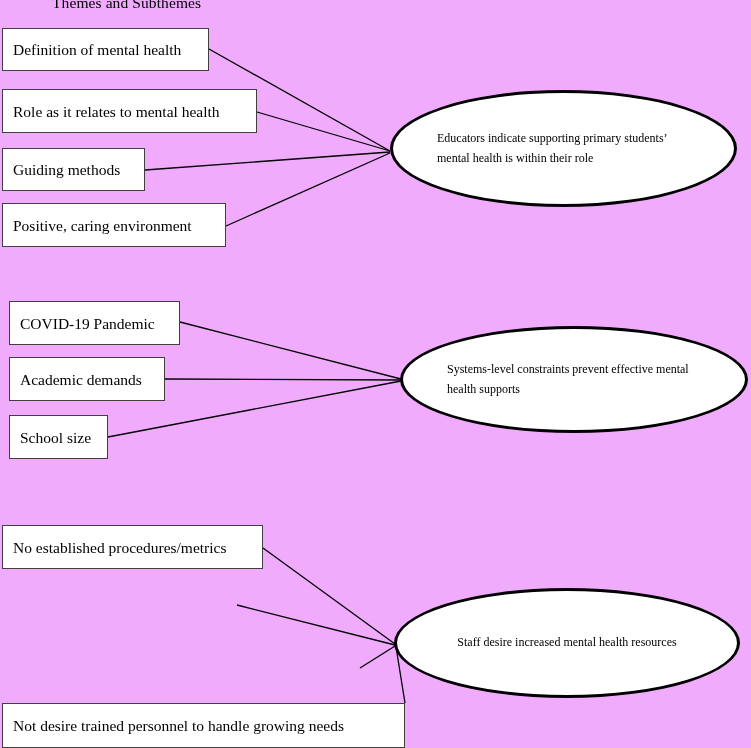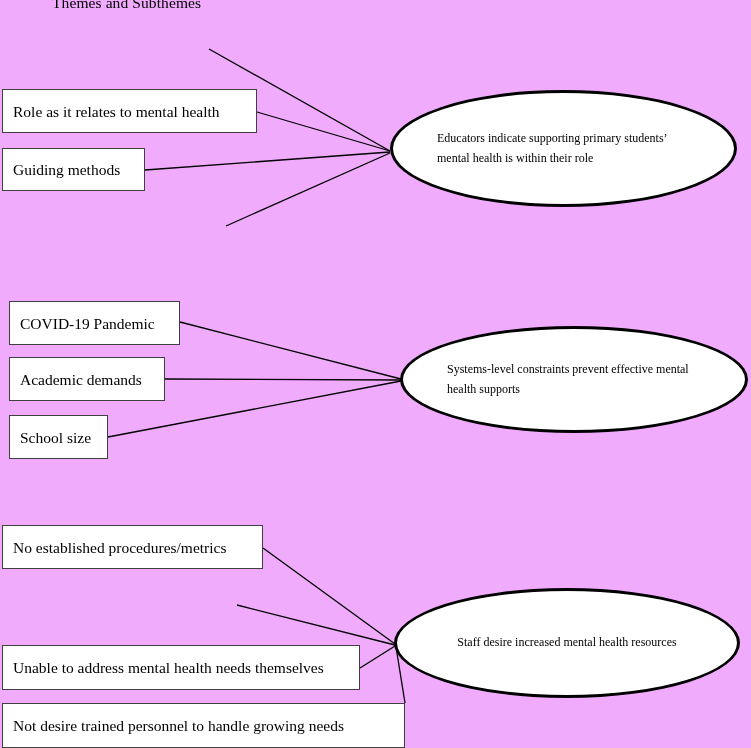--- a/index.html
+++ b/index.html
@@ -89,44 +89,45 @@
 
       <line x1="263" y1="548" x2="395" y2="644"></line>
       <line x1="237" y1="605" x2="395" y2="645"></line>
       <line x1="360" y1="668" x2="395" y2="646"></line>
       <line x1="405" y1="703" x2="396" y2="647"></line>
     </g>
   </svg>
 
   <div class="diagram-title">Themes and Subthemes</div>
 
+  <div class="node-box" style="left:2px; top:28px; width:207px; height:43px;">Definition of mental health</div>
 
   <div class="node-box" style="left:2px; top:89px; width:255px; height:44px;">Role as it relates to mental health</div>
 
   <div class="node-box" style="left:2px; top:148px; width:143px; height:43px;">Guiding methods</div>
 
+  <div class="node-box" style="left:2px; top:203px; width:224px; height:44px;">Positive, caring environment</div>
 
   <div class="node-ellipse" style="left:390px; top:90px; width:347px; height:117px;">
     <span class="ellipse-label">Educators indicate supporting primary students’ mental health is within their role</span>
   </div>
 
   <div class="node-box" style="left:9px; top:301px; width:171px; height:44px;">COVID-19 Pandemic</div>
 
   <div class="node-box" style="left:9px; top:357px; width:156px; height:44px;">Academic demands</div>
 
   <div class="node-box" style="left:9px; top:415px; width:99px; height:44px;">School size</div>
 
   <div class="node-ellipse" style="left:400px; top:326px; width:348px; height:107px;">
     <span class="ellipse-label">Systems-level constraints prevent effective mental health supports</span>
   </div>
 
   <div class="node-box" style="left:2px; top:525px; width:261px; height:44px;">No established procedures/metrics</div>
 
 
-  <div class="node-box" style="left:2px; top:645px; width:358px; height:45px;">Unable to address mental health needs themselves</div>
 
   <div class="node-box" style="left:2px; top:703px; width:403px; height:45px;">Not desire trained personnel to handle growing needs</div>
 
   <div class="node-ellipse" style="left:394px; top:588px; width:346px; height:110px;">
     <span class="ellipse-label">Staff desire increased mental health resources</span>
   </div>
 
 </div>
 
 </body></html>

